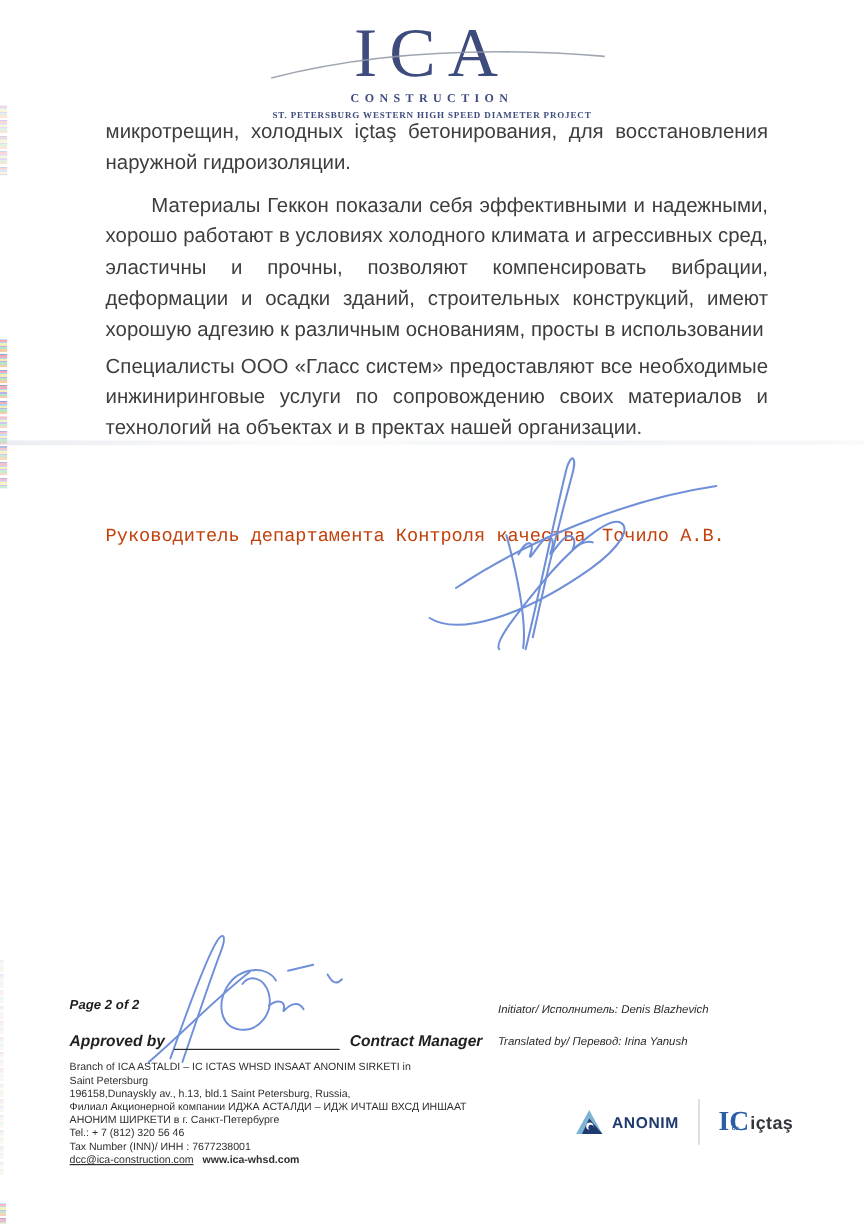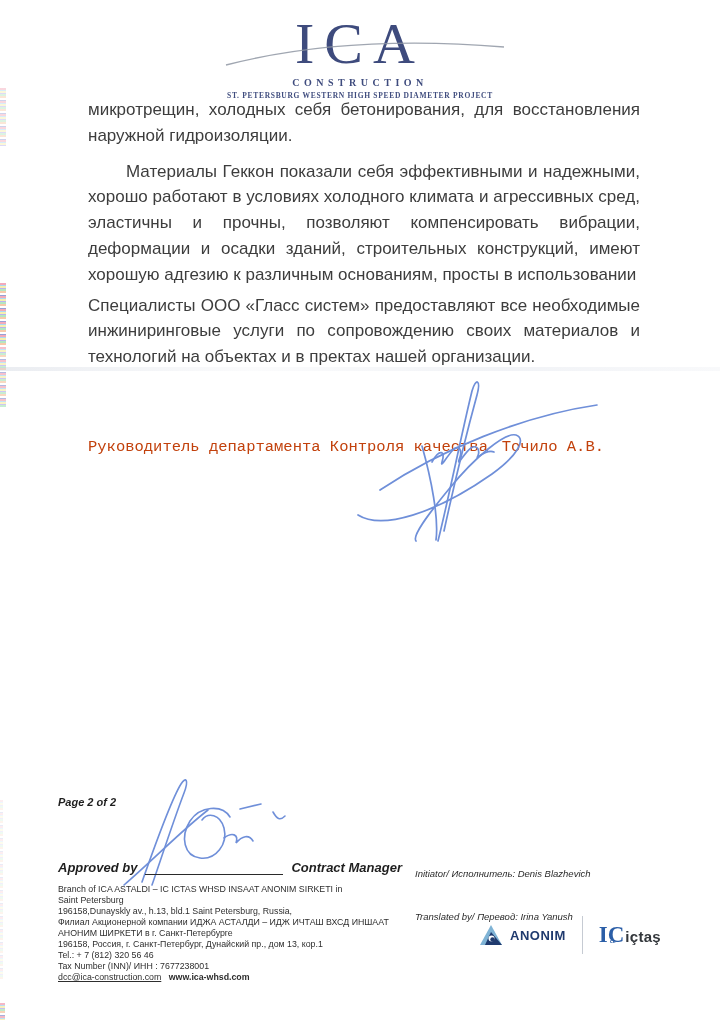--- a/index.html
+++ b/index.html
@@ -39,40 +39,40 @@
     position:absolute; left:88px; top:438px; width:516px;
     font-family:Liberation Mono, monospace; font-size:15.5px; color:#c2410c;
     display:flex; justify-content:space-between;
   }
 
   .sig-main { position:absolute; left:340px; top:378px; }
   .sig-bottom { position:absolute; left:112px; top:776px; }
 
   
   .page-label {
-    position:absolute; left:58px; top:796px;
+    position:absolute; left:58px; top:832px;
     font-style:italic; font-weight:700; font-size:11px; color:#1f1f1f;
   }
   .approved-row {
     position:absolute; left:58px; top:860px; display:flex; align-items:flex-end;
     font-style:italic; font-weight:700; font-size:13px; color:#1f1f1f;
   }
   .approved-line {
     display:inline-block; width:138px; border-bottom:1.3px solid #2a2a2a;
     height:11px; margin:0 8px;
   }
   .company-block {
     position:absolute; left:58px; top:884px; width:360px;
     font-size:8.8px; line-height:11px; color:#2e2e2e;
   }
   .company-block .contact a { color:#2e2e2e; text-decoration:underline; }
   .company-block .contact .site { font-weight:700; margin-left:5px; }
 
   .initiator-block { position:absolute; left:415px; top:836px; font-style:italic; font-size:9.5px; color:#2b2b2b; }
-  .initiator-block div { margin-bottom:16px;margin-top:32px; }
+  .initiator-block div { margin-bottom:16px; }
 
   .logos-row { position:absolute; left:480px; top:916px; display:flex; align-items:center; }
   .astaldi { display:flex; align-items:center; }
   .astaldi-label { font-weight:700; font-size:13px; color:#1f3a6e; letter-spacing:0.5px; margin-left:6px; }
   .logo-divider { width:1px; height:38px; background:#c6cbd3; margin:0 16px; }
   .ictas { display:flex; align-items:center; }
   .ictas-ic { font-family:"Liberation Serif", serif; font-size:23px; line-height:22px; color:#2b5ea7; font-weight:700; position:relative; }
   .ictas-sub { position:absolute; left:11px; bottom:-6px; font-size:5.5px; font-family:"Liberation Sans", sans-serif; color:#2b5ea7; font-weight:700; }
   .ictas-name { font-weight:700; font-size:15px; color:#33373b; margin-top:3px; margin-left:1px; letter-spacing:0.3px; }
 
@@ -110,21 +110,21 @@
   <div class="logo-wrap">
     <div class="logo-text">ICA</div>
     <div class="logo-sub">CONSTRUCTION</div>
     <div class="logo-tag">ST. PETERSBURG WESTERN HIGH SPEED DIAMETER PROJECT</div>
   </div>
   <svg class="logo-arc" width="286" height="42" viewBox="0 0 286 42">
     <path d="M 4,33 Q 125,2 282,15" fill="none" stroke="#8f97a3" stroke-width="1.3" opacity="0.85"></path>
   </svg>
 
   <div class="body-text">
-    <p>микротрещин, холодных себя бетонирования, для восстановления наружной гидроизоляции.</p>
+    <p>микротрещин, холодных içtaş бетонирования, для восстановления наружной гидроизоляции.</p>
     <p class="indent">Материалы Геккон показали себя эффективными и надежными, хорошо работают в условиях холодного климата и агрессивных сред, эластичны и прочны, позволяют компенсировать вибрации, деформации и осадки зданий, строительных конструкций, имеют хорошую адгезию к различным основаниям, просты в использовании</p>
     <p class="last">Специалисты ООО «Гласс систем» предоставляют все необходимые инжиниринговые услуги по сопровождению своих материалов и технологий на объектах и в пректах нашей организации.</p>
   </div>
 
   <div class="sig-row">
     <span>Руководитель департамента Контроля качества</span>
     <span>Точило А.В.</span>
   </div>
 
   <svg class="sig-main" width="270" height="165" viewBox="0 0 270 165">
@@ -155,21 +155,20 @@
     <span class="approved-line"></span>
     <span>Contract  Manager</span>
   </div>
 
   <div class="company-block">
     <div>Branch of ICA ASTALDI – IC ICTAS WHSD INSAAT ANONIM SIRKETI in</div>
     <div>Saint Petersburg</div>
     <div>196158,Dunayskly av., h.13, bld.1 Saint Petersburg, Russia,</div>
     <div>Филиал Акционерной компании ИДЖА АСТАЛДИ – ИДЖ ИЧТАШ ВХСД ИНШААТ</div>
     <div>АНОНИМ ШИРКЕТИ в г. Санкт-Петербурге</div>
-    <div>196158, Россия, г. Санкт-Петербург, Дунайский пр., дом 13, кор.1</div>
     <div>Tel.: + 7 (812) 320 56 46</div>
     <div>Tax Number (INN)/ ИНН : 7677238001</div>
     <div class="contact">
       <a href="#">dcc@ica-construction.com</a>
       <span class="site">www.ica-whsd.com</span>
     </div>
   </div>
 
   <div class="initiator-block">
     <div>

